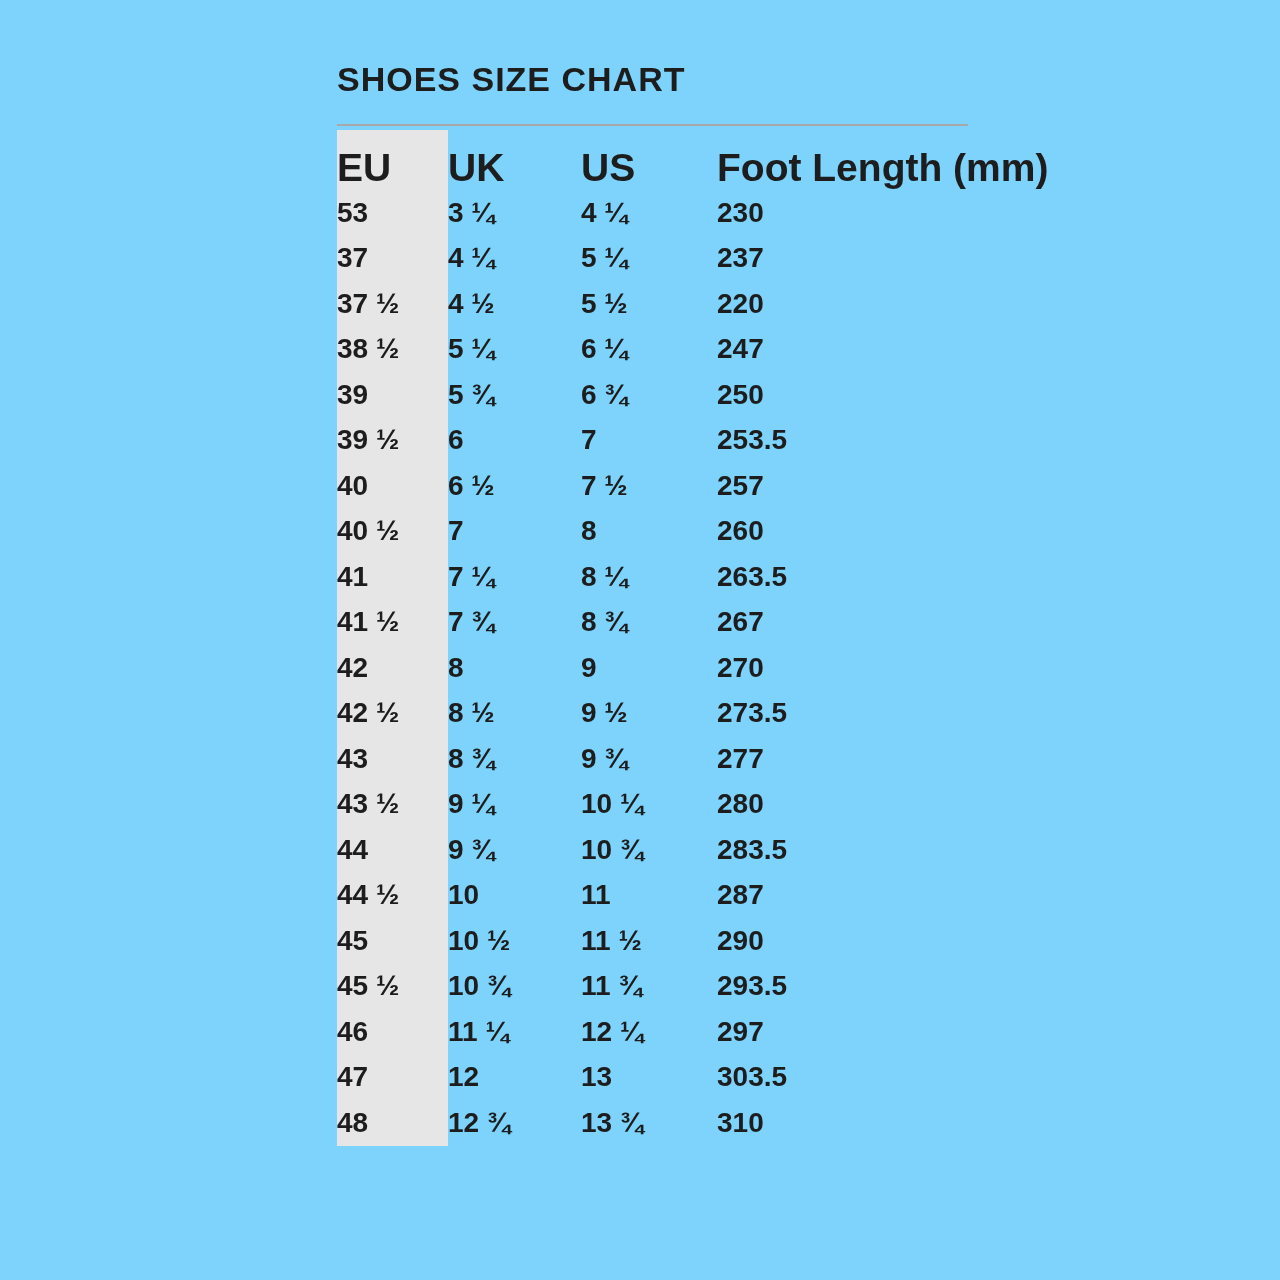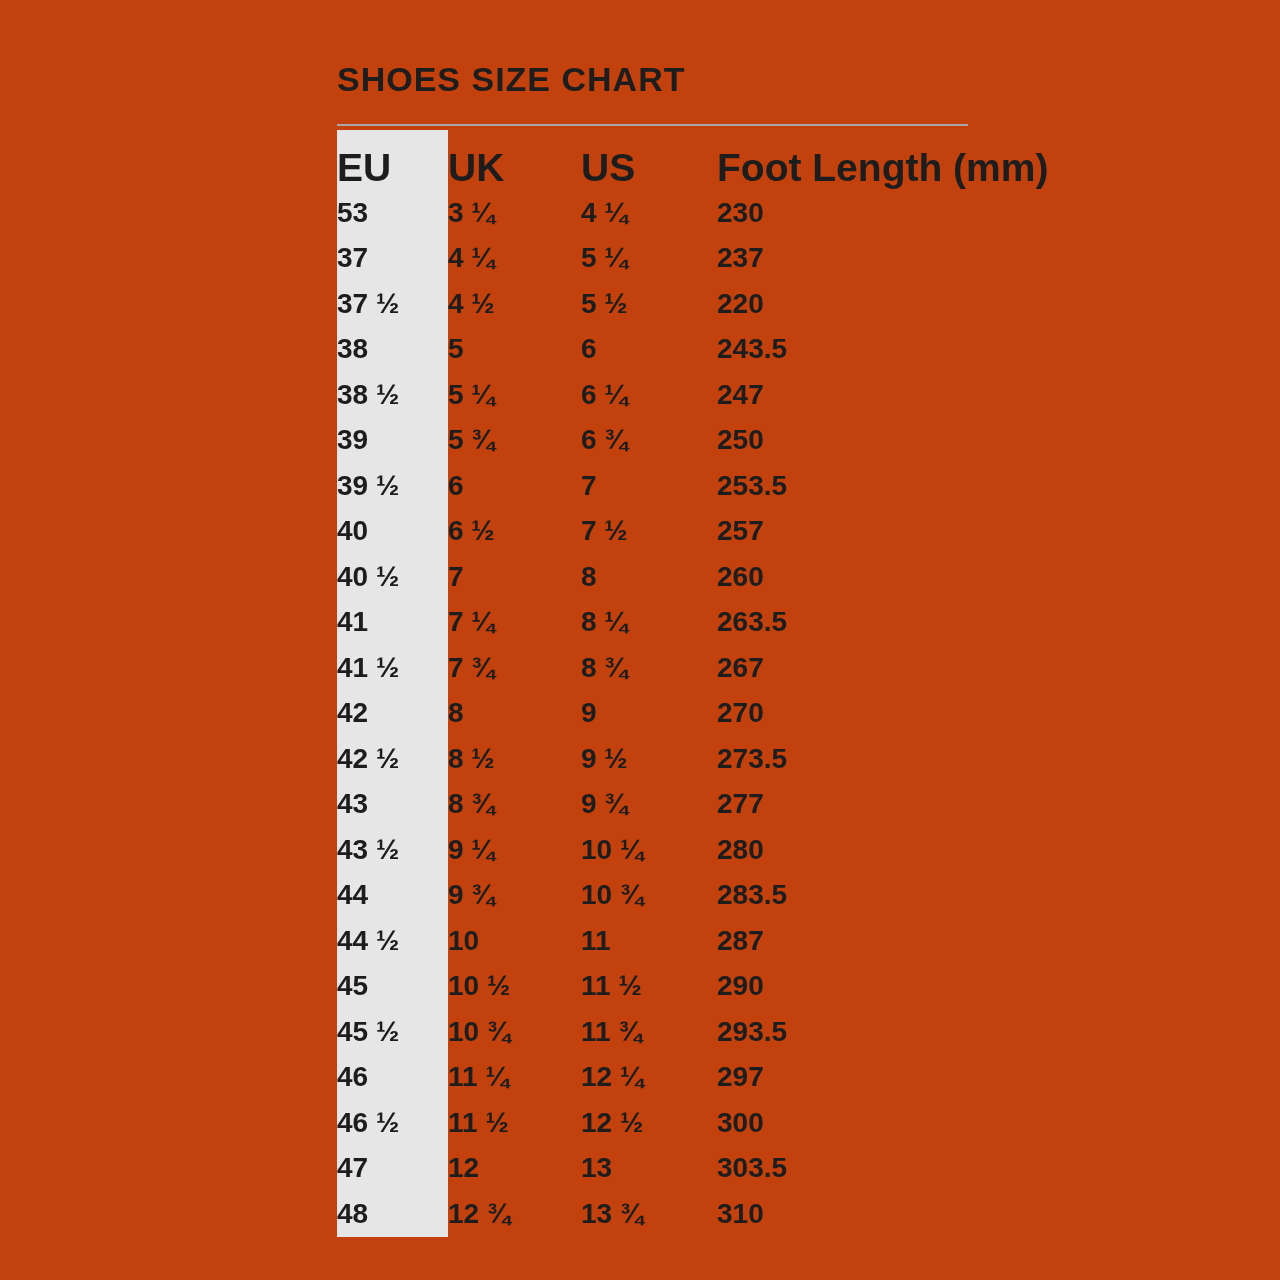--- a/index.html
+++ b/index.html
@@ -11,21 +11,21 @@
     width: 1280px;
     height: 1280px;
     font-family: "Liberation Sans", "DejaVu Sans", sans-serif;
     color: #1d1d1d;
     position: relative;
     overflow: hidden;
   }
   .sheet {
     position: absolute;
     inset: 0;
-    background: #c2410c;
+    background: #7dd3fc;
   }
   .title {
     position: absolute;
     left: 337px;
     top: 60px;
     margin: 0;
     font-size: 34px;
     font-weight: bold;
     letter-spacing: 1px;
     color: #1d1d1d;
@@ -119,26 +119,20 @@
           <td class="c2">5 ¼</td>
           <td class="c3">237</td>
         </tr>
         <tr>
           <td class="c0">37 ½</td>
           <td class="c1">4 ½</td>
           <td class="c2">5 ½</td>
           <td class="c3">220</td>
         </tr>
         <tr>
-          <td class="c0">38</td>
-          <td class="c1">5</td>
-          <td class="c2">6</td>
-          <td class="c3">243.5</td>
-        </tr>
-        <tr>
           <td class="c0">38 ½</td>
           <td class="c1">5 ¼</td>
           <td class="c2">6 ¼</td>
           <td class="c3">247</td>
         </tr>
         <tr>
           <td class="c0">39</td>
           <td class="c1">5 ¾</td>
           <td class="c2">6 ¾</td>
           <td class="c3">250</td>
@@ -221,26 +215,20 @@
           <td class="c2">11 ¾</td>
           <td class="c3">293.5</td>
         </tr>
         <tr>
           <td class="c0">46</td>
           <td class="c1">11 ¼</td>
           <td class="c2">12 ¼</td>
           <td class="c3">297</td>
         </tr>
         <tr>
-          <td class="c0">46 ½</td>
-          <td class="c1">11 ½</td>
-          <td class="c2">12 ½</td>
-          <td class="c3">300</td>
-        </tr>
-        <tr>
           <td class="c0">47</td>
           <td class="c1">12</td>
           <td class="c2">13</td>
           <td class="c3">303.5</td>
         </tr>
         <tr>
           <td class="c0">48</td>
           <td class="c1">12 ¾</td>
           <td class="c2">13 ¾</td>
           <td class="c3">310</td>

